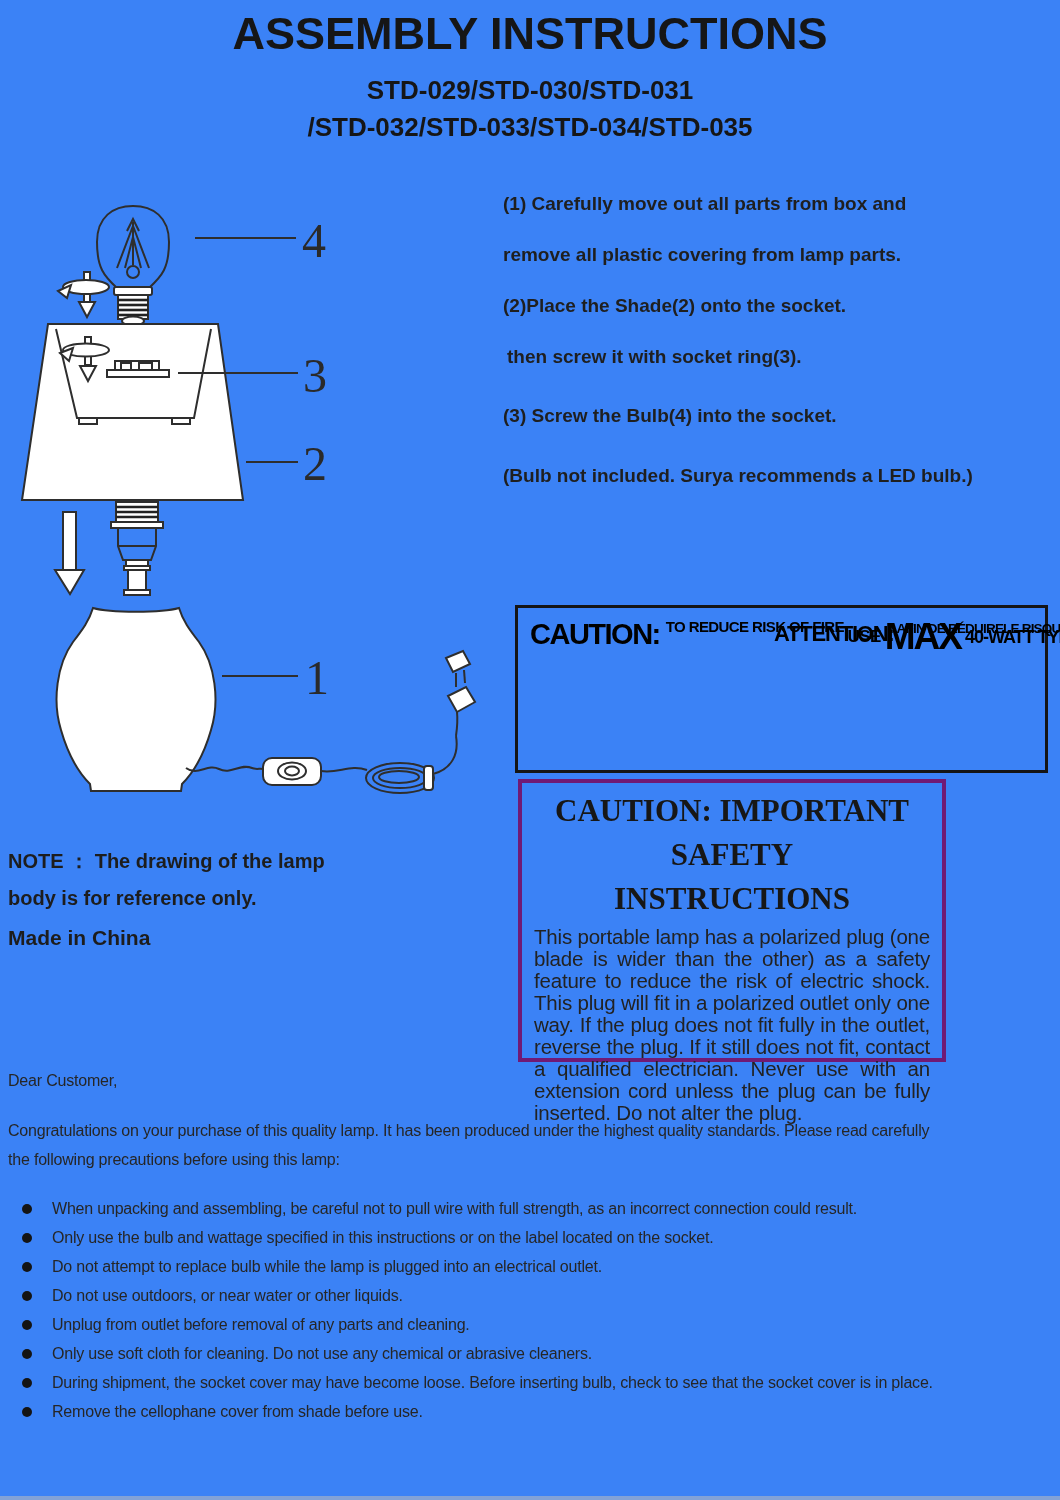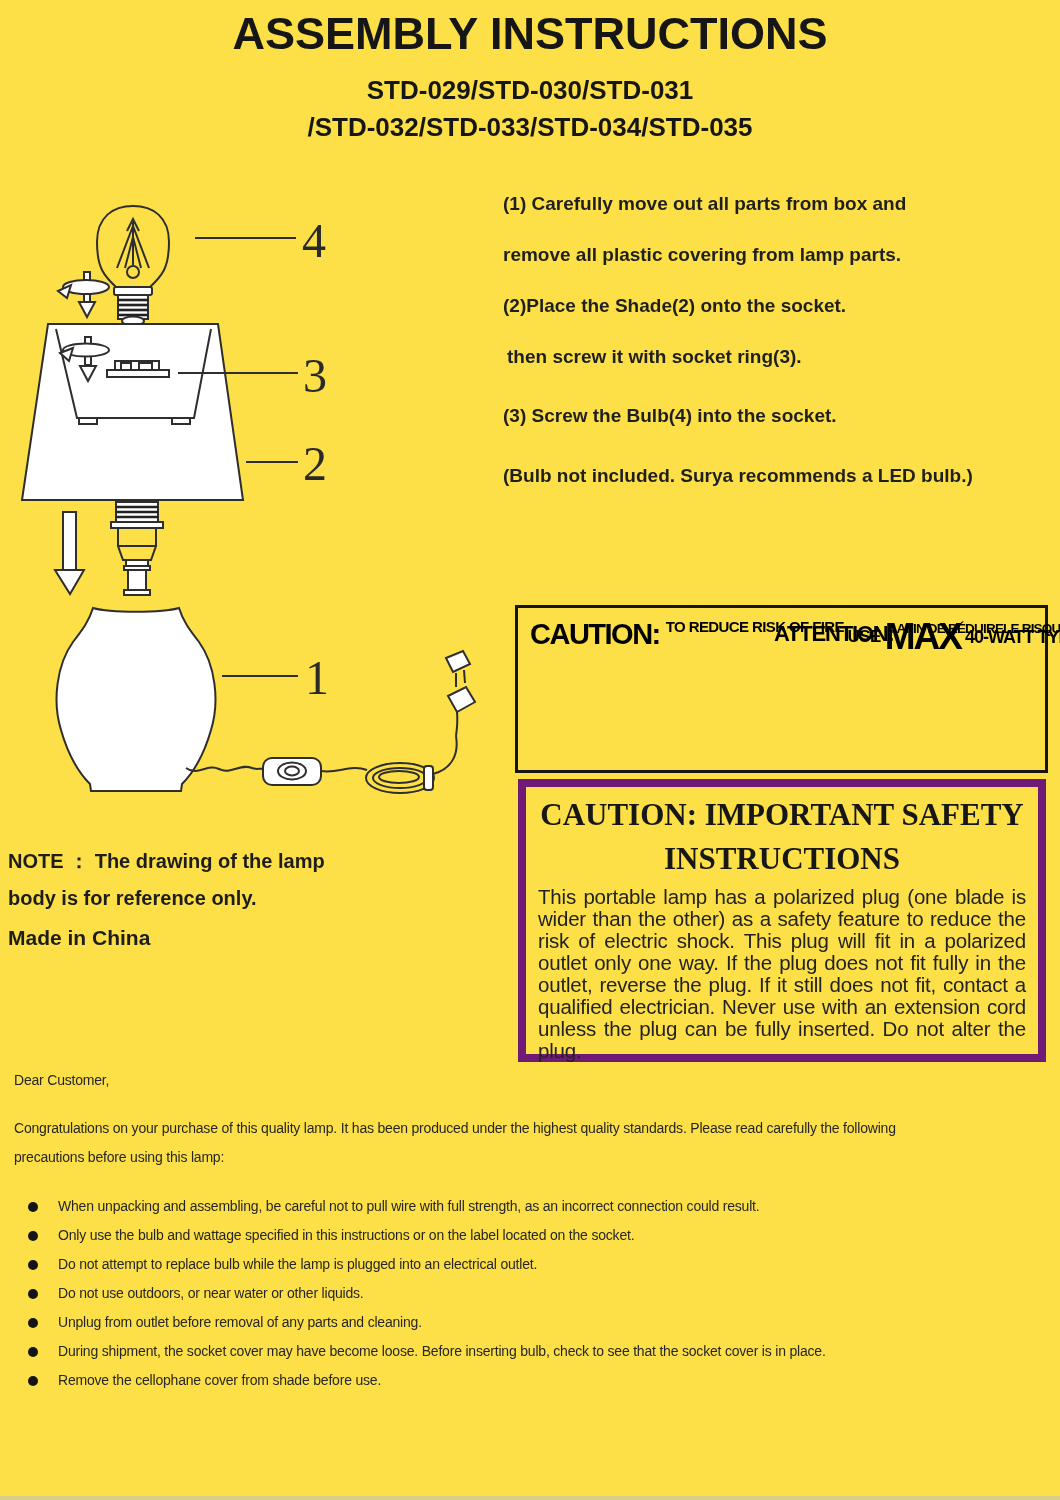--- a/index.html
+++ b/index.html
@@ -1,16 +1,16 @@
 <!DOCTYPE html>
 <html><head>
 <meta charset="utf-8">
 <style>
   html,body{margin:0;padding:0;background:#fff;}
-  .page{position:relative;width:1060px;height:1500px;background:#fde047;overflow:hidden;
+  .page{position:relative;width:1060px;height:1500px;background:#3b82f6;overflow:hidden;
         font-family:"Liberation Sans",sans-serif;color:#1b1b1b;text-decoration:underline;}
 
   
   .hdr{position:absolute;top:8px;left:0;width:100%;text-align:center;}
   .title{font-size:45px;font-weight:bold;color:#161616;letter-spacing:0px;}
   .models{font-size:26px;font-weight:bold;margin-top:12px;line-height:37px;color:#161616;}
 
   
   .diagram{position:absolute;left:0px;top:180px;width:500px;height:690px;}
   .diagram *{vector-effect:non-scaling-stroke;}
@@ -54,34 +54,34 @@
   .cl-fr .r2 .watt{font-size:15px;letter-spacing:-1px;}
   .cl-fr .r3{height:30px;}
   .cl-fr .r3 .t{font-size:15px;}
   .cl-fr .r3 .maximum{font-size:27px;letter-spacing:-1.5px;}
   .cl-fr .r4{font-size:14px;margin-top:2px;gap:2px;}
   .cl-fr .r5{font-size:12.5px;margin-top:3px;letter-spacing:-0.7px;}
   .cl-fr .cert{font-size:14px;}
   .cl svg{flex:none;}
 
   
-  .sb{position:absolute;left:518px;top:779px;width:528px;height:283px;border:8px solid #701a75;
+  .sb{position:absolute;left:518px;top:779px;width:428px;height:283px;border:4px solid #701a75;
       box-sizing:border-box;padding:6px 12px;color:#171717;}
   .sb-h{font-family:"Liberation Serif",serif;font-weight:bold;font-size:31px;
         text-align:center;line-height:44px;}
   .sb-body{margin-top:5px;font-size:20.5px;line-height:22px;text-align:justify;
            letter-spacing:-0.2px;color:#222;}
 
   
   .note{position:absolute;left:8px;top:843px;font-weight:bold;font-size:20px;
         line-height:37px;color:#1d1d1d;}
   .made{position:absolute;left:8px;top:926px;font-weight:bold;font-size:21px;color:#1d1d1d;text-align:center;}
 
   
-  .letter{position:absolute;left:14px;top:1072px;width:1046px;font-size:14px;
+  .letter{position:absolute;left:8px;top:1072px;width:1046px;font-size:16px;
           color:#262626;letter-spacing:-0.2px;}
   .salutation{margin-bottom:26px;}
   .intro{width:940px;line-height:29px;margin-bottom:20px;}
   .bullet-row{display:flex;line-height:29px;}
   .dot{width:10px;height:10px;border-radius:50%;background:#141414;flex:none;
        margin:10px 20px 0 14px;}
   .bullet-text{width:905px;}
 
   .scan-edge{position:absolute;left:0;right:0;bottom:0;height:4px;background:#bdbdbd;opacity:.55;}
 </style>
@@ -304,20 +304,24 @@
     <div class="bullet-row">
       <span class="dot"></span>
       <div class="bullet-text">Do not use outdoors, or near water or other liquids.</div>
     </div>
     <div class="bullet-row">
       <span class="dot"></span>
       <div class="bullet-text">Unplug from outlet before removal of any parts and cleaning.</div>
     </div>
     <div class="bullet-row">
       <span class="dot"></span>
+      <div class="bullet-text">Only use soft cloth for cleaning. Do not use any chemical or abrasive cleaners.</div>
+    </div>
+    <div class="bullet-row">
+      <span class="dot"></span>
       <div class="bullet-text">During shipment, the socket cover may have become loose. Before inserting bulb, check to see that the socket cover is in place.</div>
     </div>
     <div class="bullet-row">
       <span class="dot"></span>
       <div class="bullet-text">Remove the cellophane cover from shade before use.</div>
     </div>
   </div>
 
   <div class="scan-edge"></div>
 </div>

